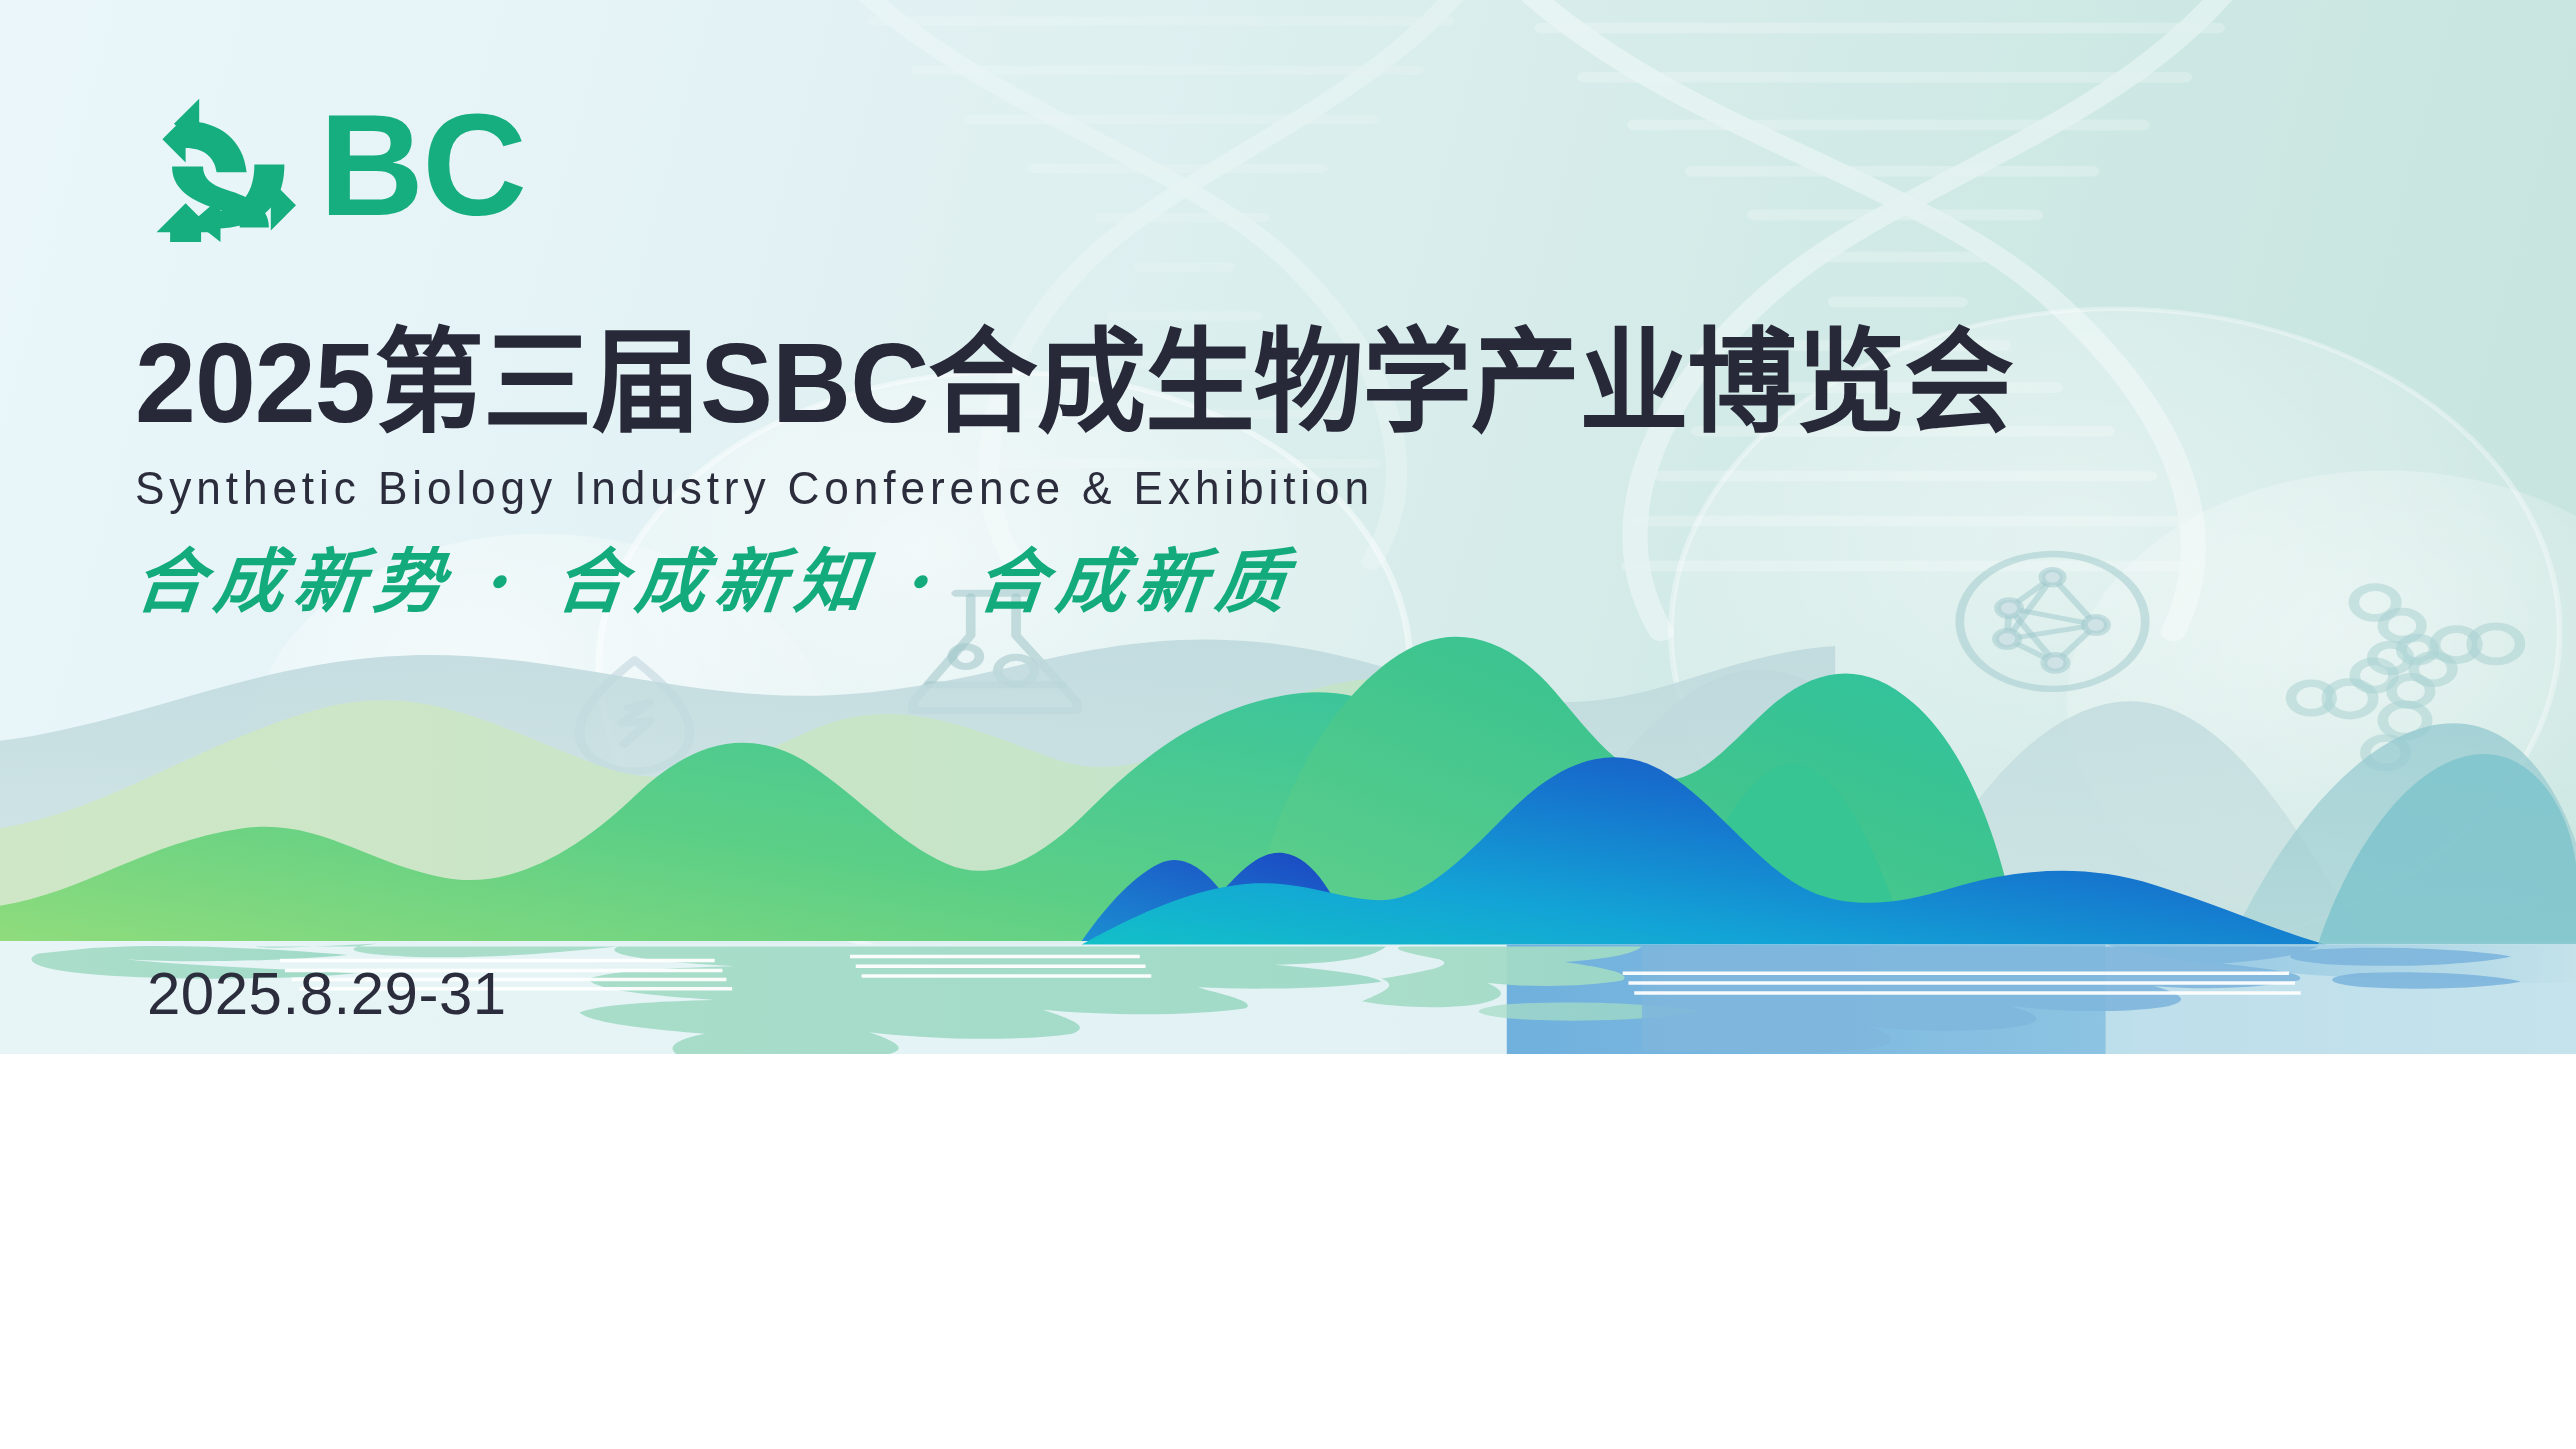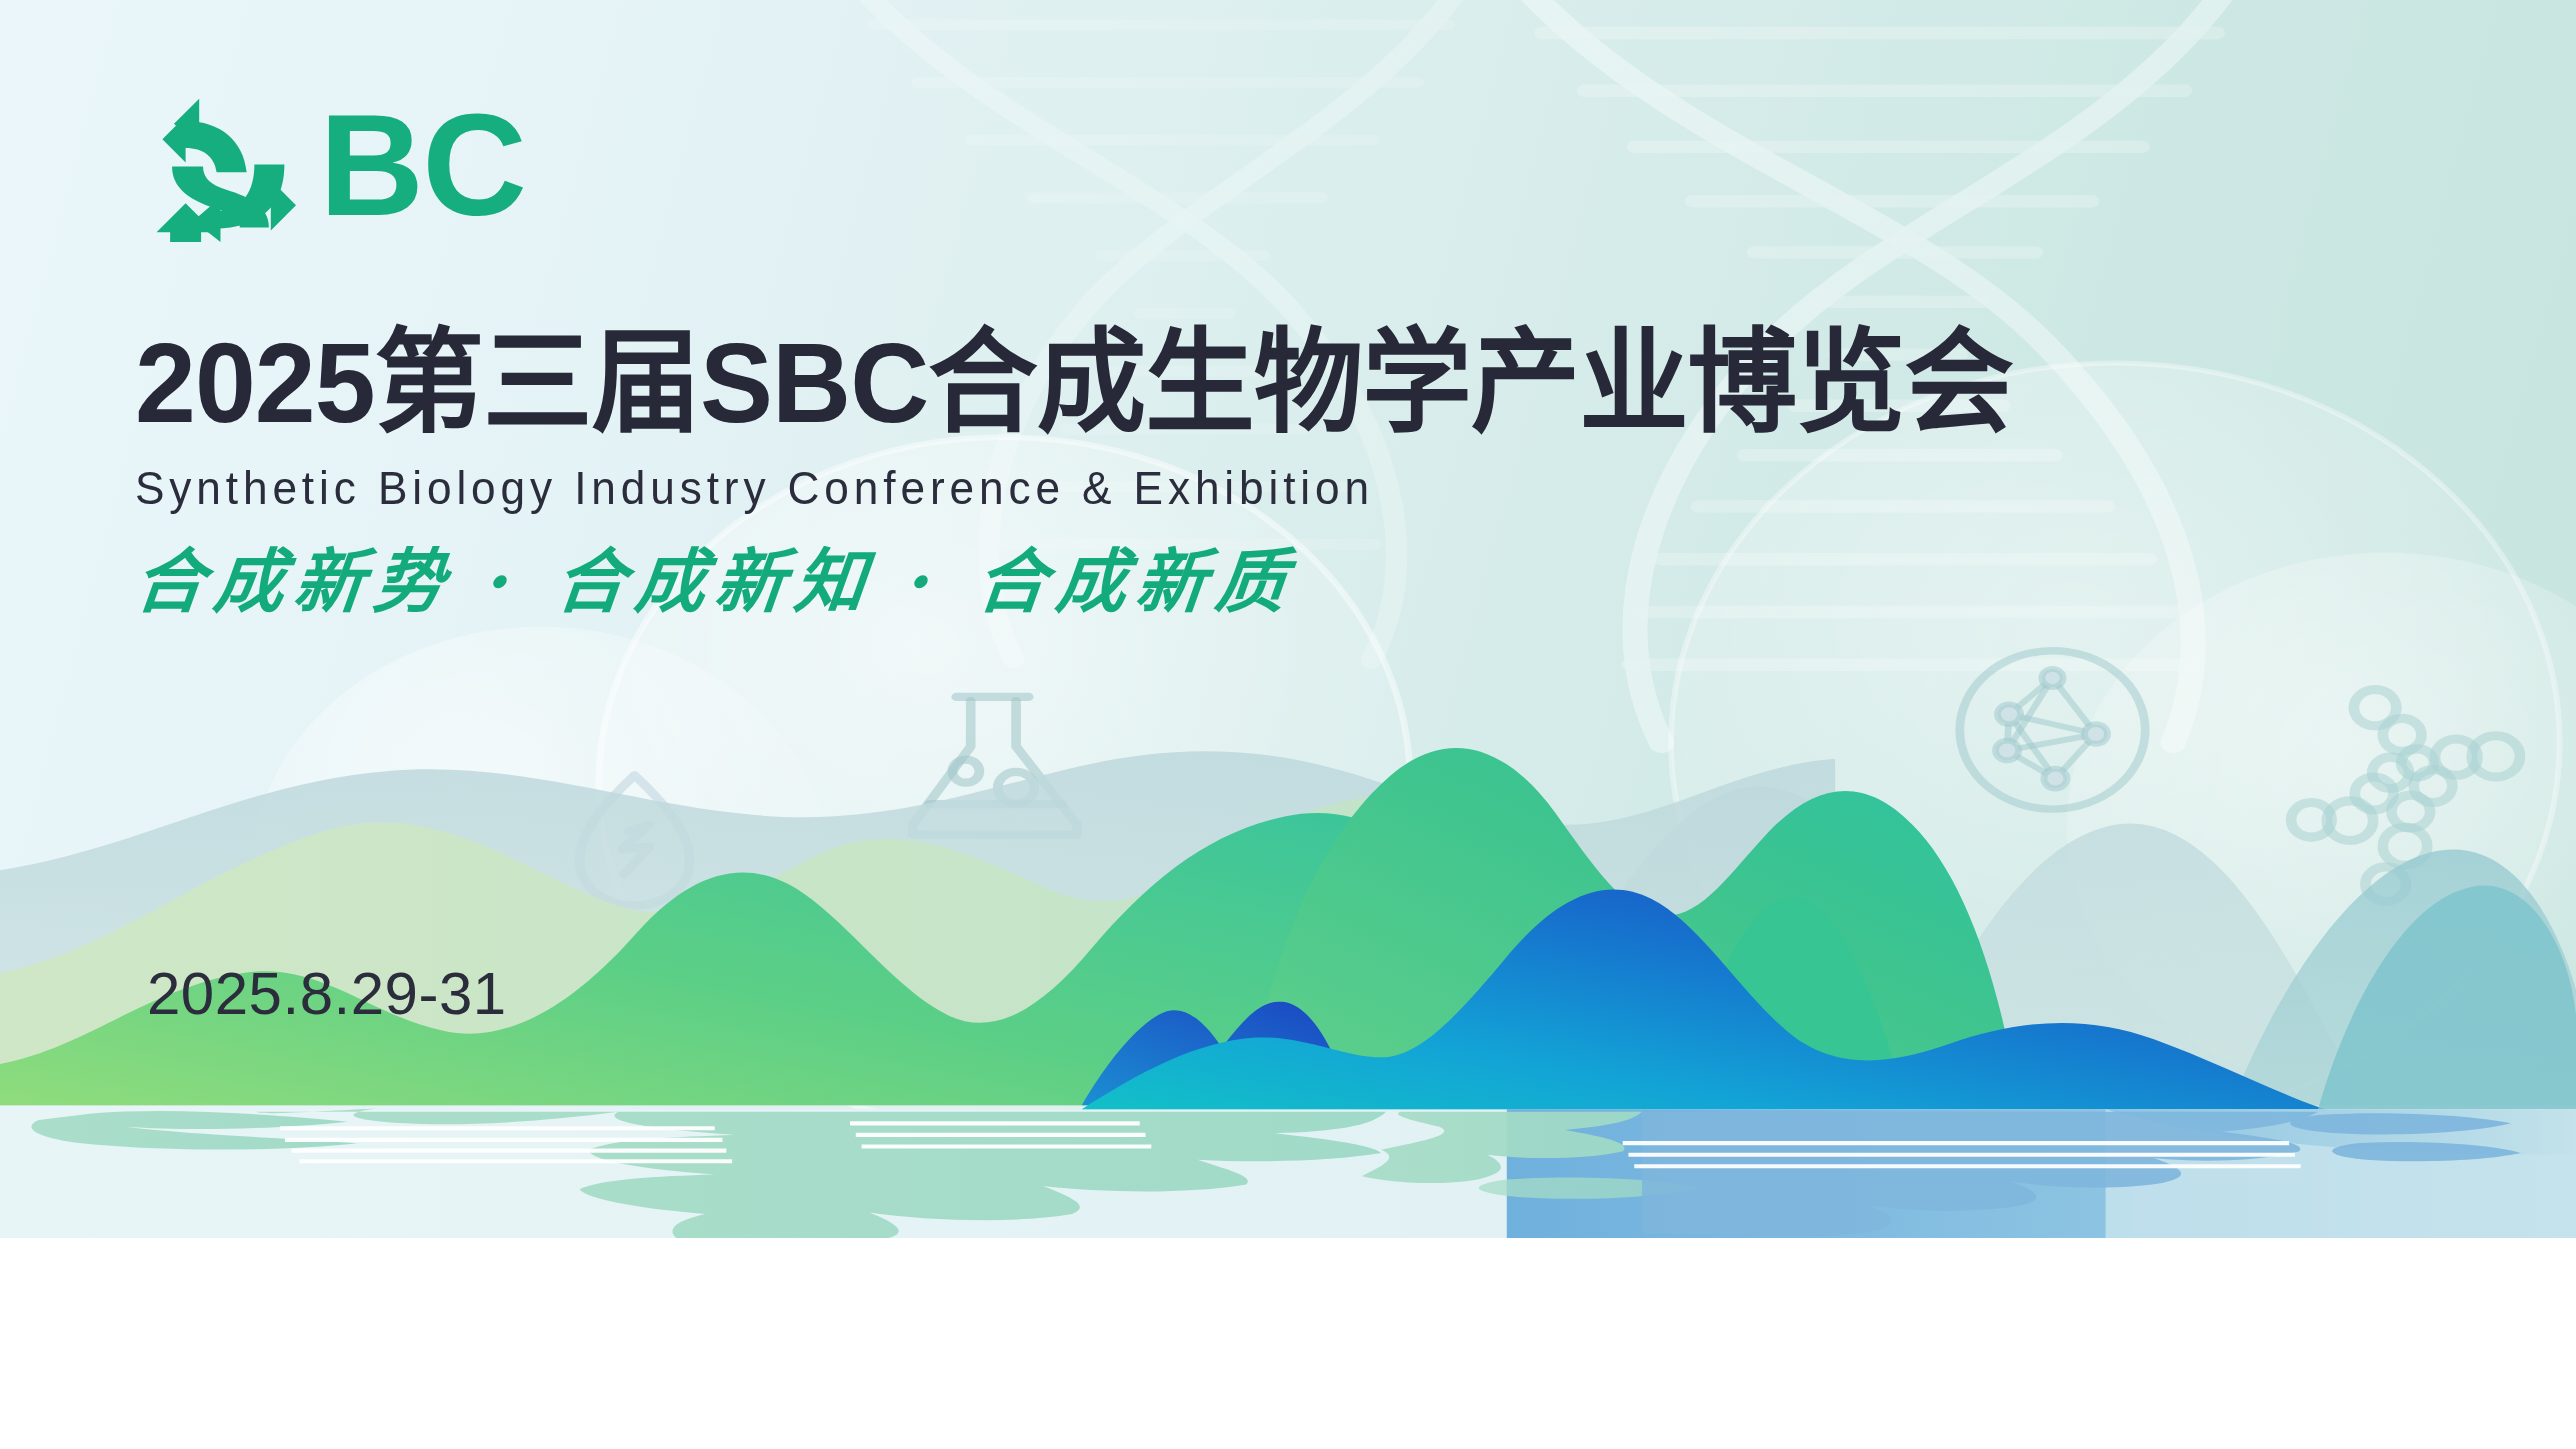--- a/index.html
+++ b/index.html
@@ -4,21 +4,21 @@
 <title>SBC Conference Banner</title>
 <style>
   html, body {
     margin: 0;
     padding: 0;
     background: #ffffff;
   }
   #banner {
     position: relative;
     width: 2576px;
-    height: 1238px;
+    height: 1054px;
     overflow: hidden;
     font-family: "Liberation Sans", "DejaVu Sans", sans-serif;
     
     background:
       linear-gradient(105deg,
         #eaf6fa 0%,
         #e6f4f7 18%,
         #dff0f1 38%,
         #d6ecea 58%,
         #cde8e4 76%,

